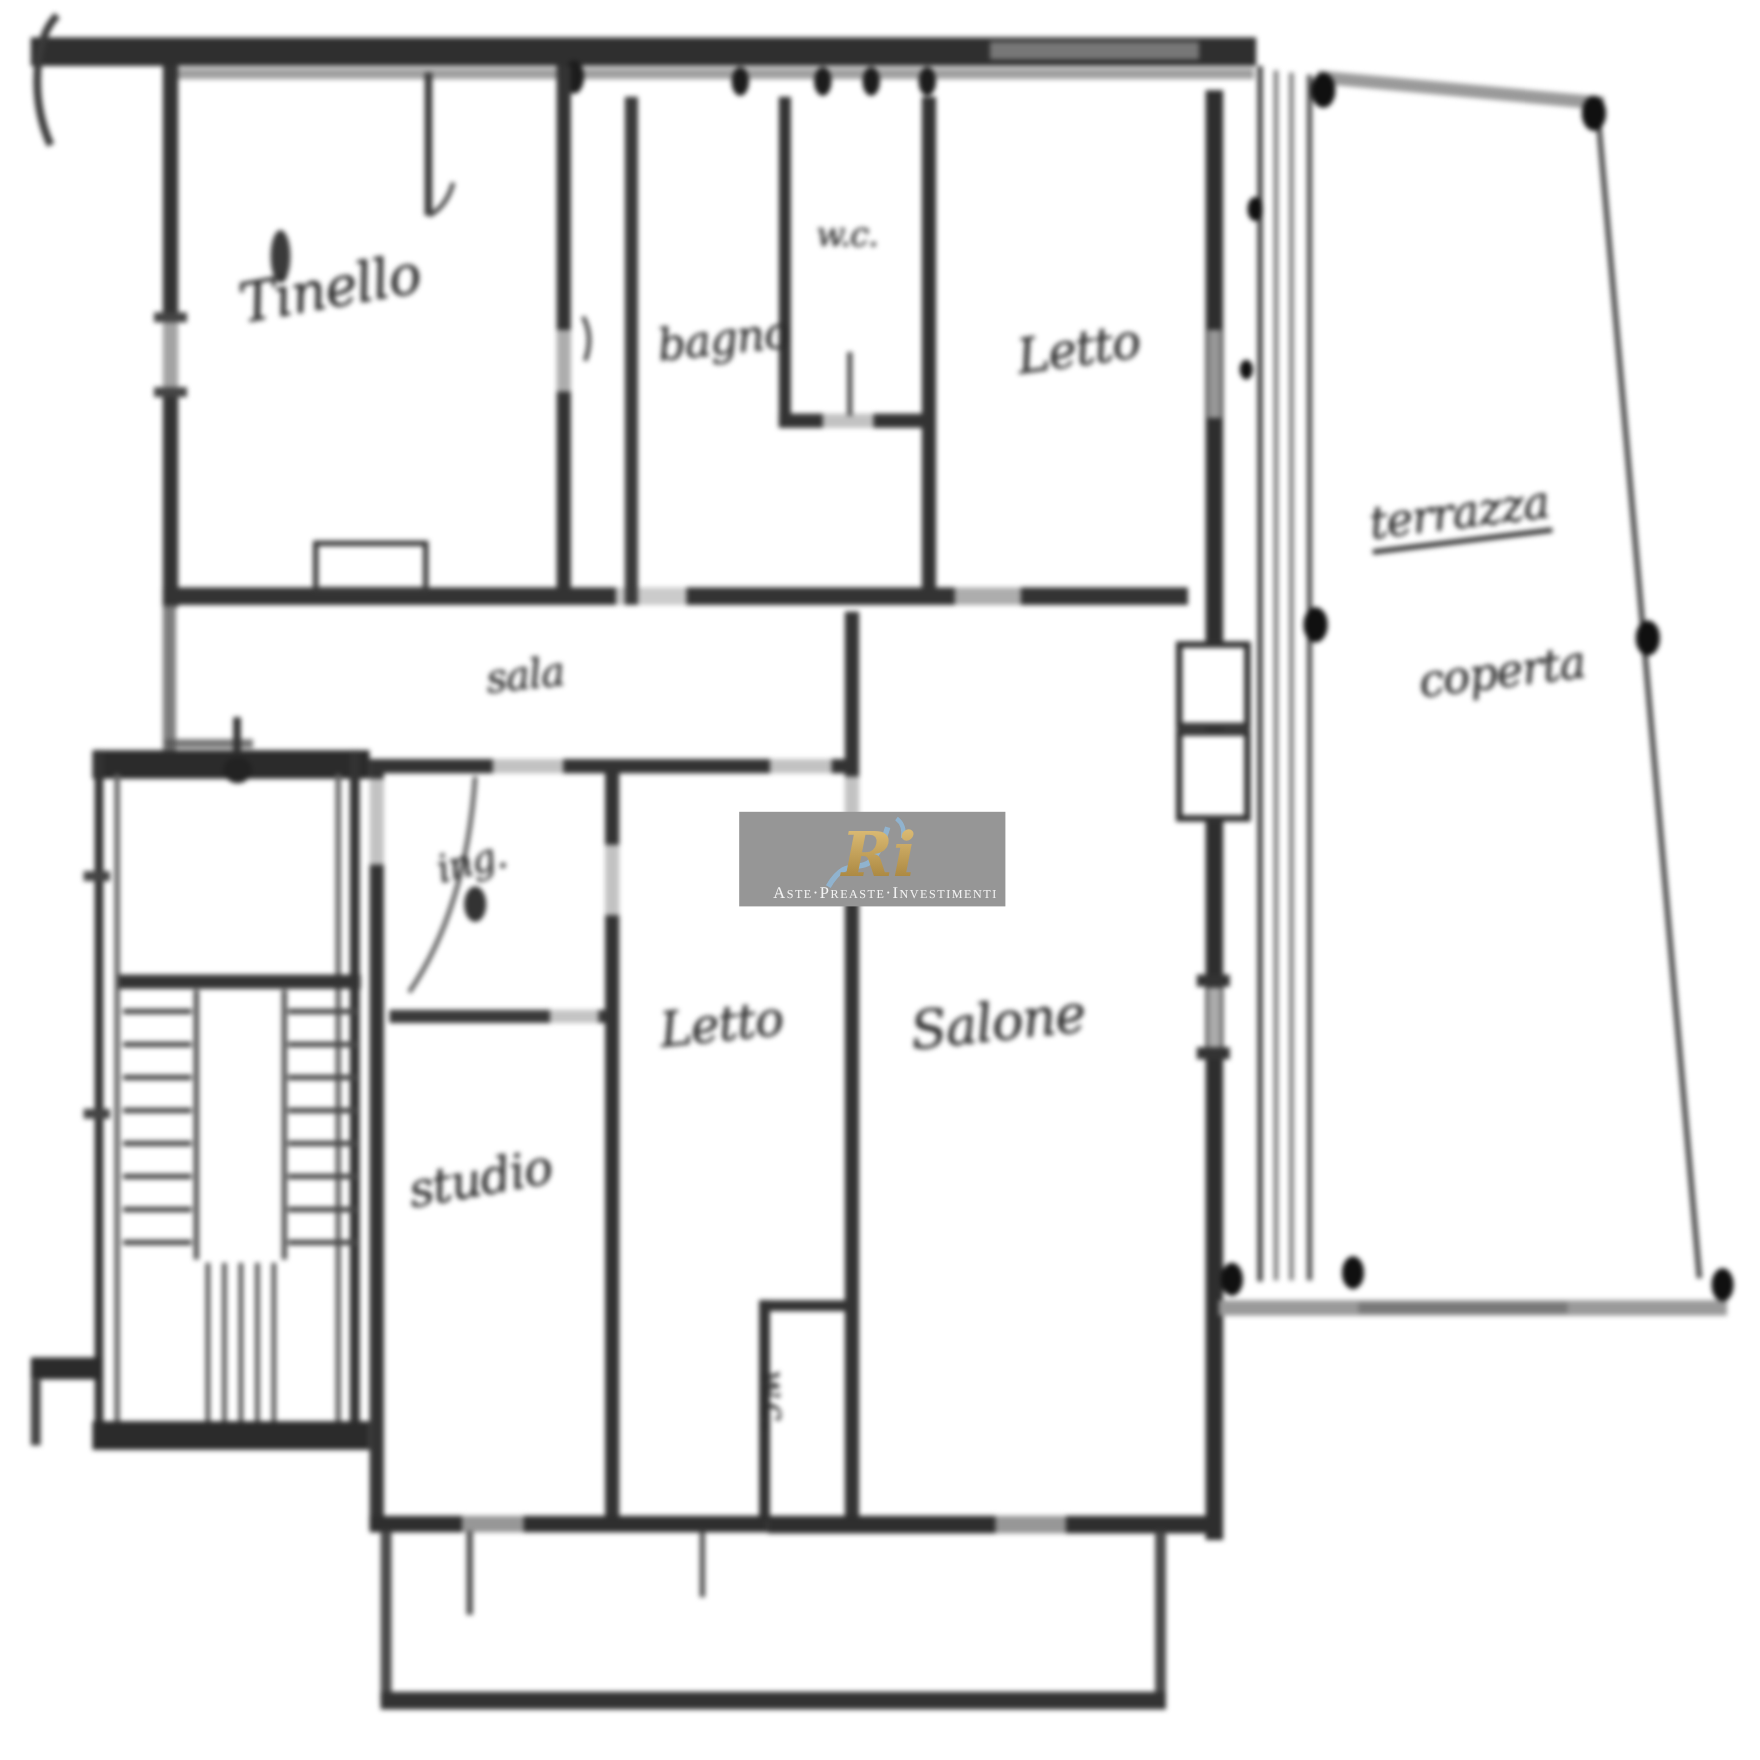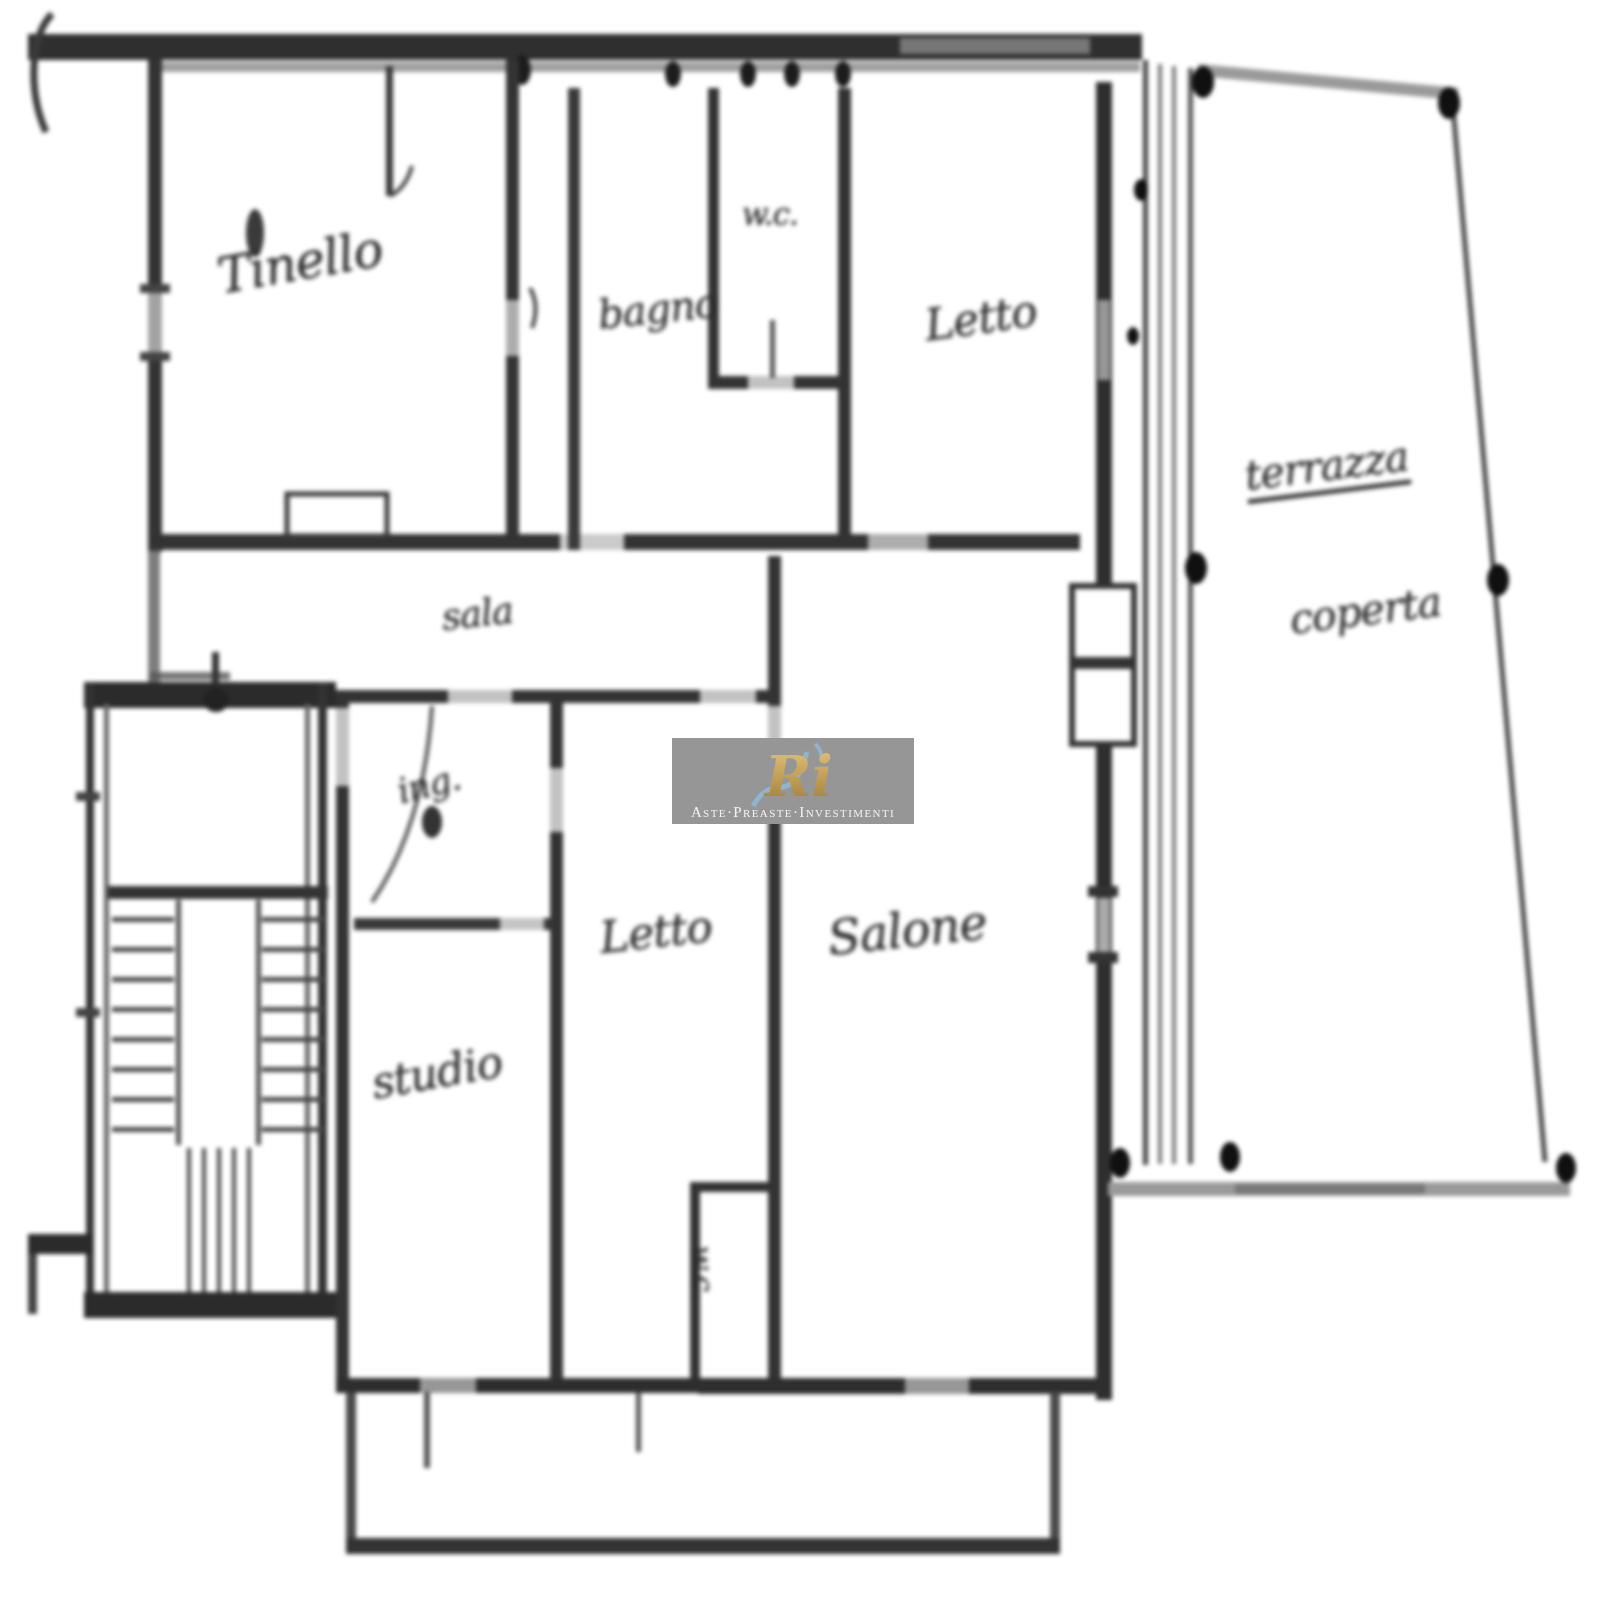--- a/index.html
+++ b/index.html
@@ -28,21 +28,21 @@
   .lbl-salone{left:828px;top:910px;font-size:48px;transform:rotate(-6deg);}
   .lbl-studio{left:372px;top:1058px;font-size:44px;transform:rotate(-10deg);}
   .lbl-wc-bottom{left:702px;top:1228px;font-size:30px;transform:rotate(88deg);}
 
   
   .watermark{position:absolute;left:672px;top:738px;width:242px;height:86px;
     filter:blur(.6px);}
   .wm-box{position:absolute;inset:0;background:var(--wmbox,#969696);
     mix-blend-mode:multiply;}
   .wm-logo{position:absolute;top:0px;left:50%;transform:translateX(-50%);}
-  .wm-caption{position:absolute;bottom:3px;left:0;width:100%;text-align:center;
+  .wm-caption{position:absolute;bottom:3px;left:12px;width:100%;text-align:center;
     font-family:"Liberation Serif", serif;font-variant:small-caps;
     font-size:15px;letter-spacing:1.4px;color:var(--wmtext,#f2f2f2);}
 </style>
 </head>
 <body>
 
 <div class="canvas">
 
   <div class="plan-layer">
 

